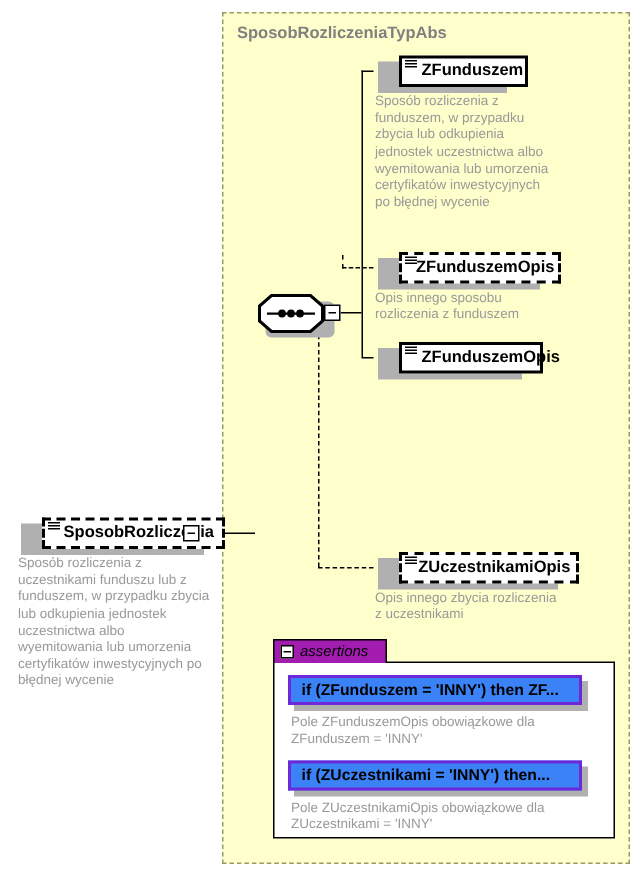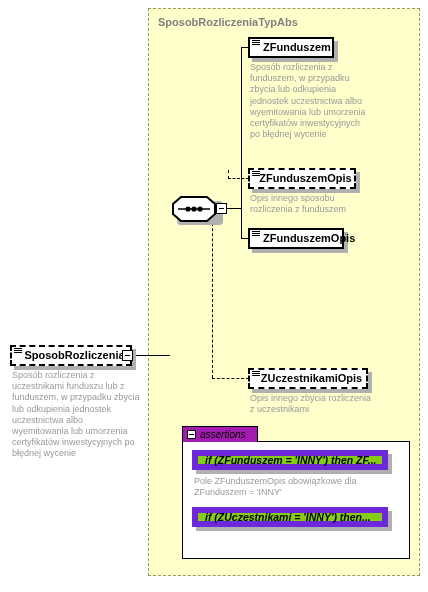--- a/index.html
+++ b/index.html
@@ -48,20 +48,21 @@
     position: absolute;
     box-sizing: border-box;
     background: #ffffff;
     border: 2px solid #000000;
     height: 21px;
     display: flex;
     align-items: center;
     padding-left: 13px;
     padding-right: 6px;
     z-index: 5;
+    margin-left: 18px;
   }
   .node.optional {
     border: 2px dashed #000000;
     justify-content: center;
   }
   .node-shadow {
     position: absolute;
     background: #b0b0b0;
     height: 21px;
     z-index: 4;
@@ -197,28 +198,27 @@
     left: 1px;
     top: 3px;
     width: 5px;
     height: 1px;
     background: #000000;
   }
 
   .assert-box {
     position: absolute;
     box-sizing: border-box;
-    background: #84cc16;
-    border: 6px solid #6d28d9;
+    background: #3b82f6;
+    border: 2px solid #6d28d9;
     height: 20px;
     display: flex;
     align-items: center;
     padding: 0 7px;
     z-index: 10;
-    font-style: italic;
   }
   .assert-box-shadow {
     position: absolute;
     background: #b0b0b0;
     height: 20px;
     z-index: 9;
   }
   .assert-text {
     font-size: 10.5px;
     font-weight: bold;
@@ -329,14 +329,15 @@
   <div class="assert-box-shadow" style="left:196px; top:454px; width:196px;"></div>
   <div class="assert-box" style="left:192px; top:450px; width:196px;">
     <span class="assert-text">if (ZFunduszem = 'INNY') then ZF...</span>
   </div>
   <div class="assert-desc" style="left:194px; top:476px; width:200px;">Pole ZFunduszemOpis obowiązkowe dla ZFunduszem = 'INNY'</div>
 
   <div class="assert-box-shadow" style="left:196px; top:511px; width:196px;"></div>
   <div class="assert-box" style="left:192px; top:507px; width:196px;">
     <span class="assert-text">if (ZUczestnikami = 'INNY') then...</span>
   </div>
+  <div class="assert-desc" style="left:194px; top:533px; width:200px;">Pole ZUczestnikamiOpis obowiązkowe dla ZUczestnikami = 'INNY'</div>
 
 </div>
 
 </body></html>

